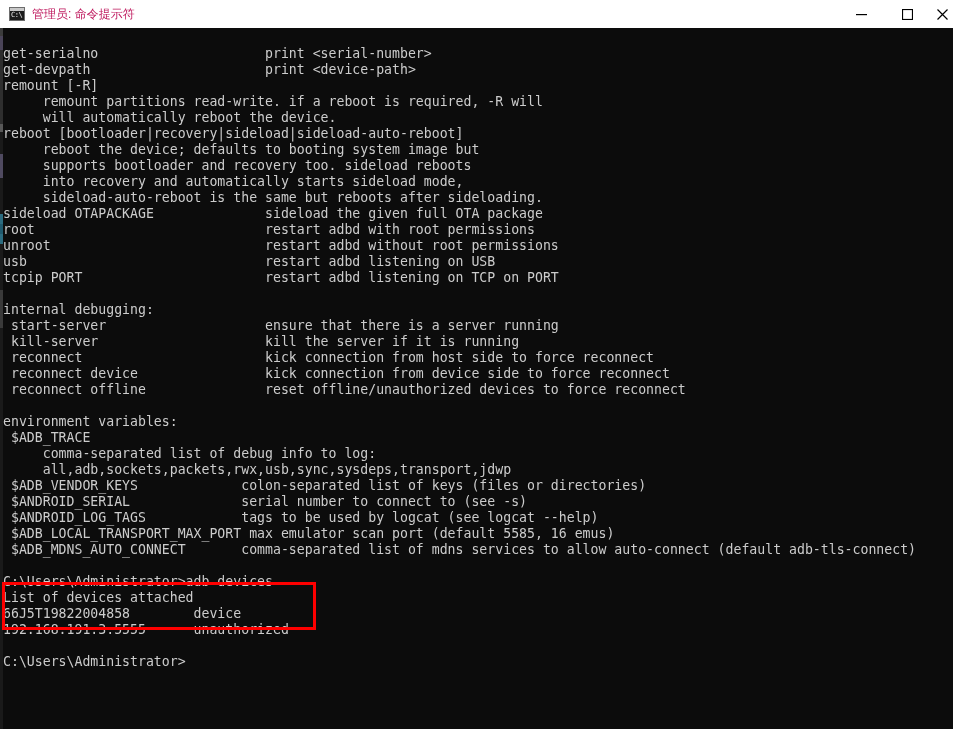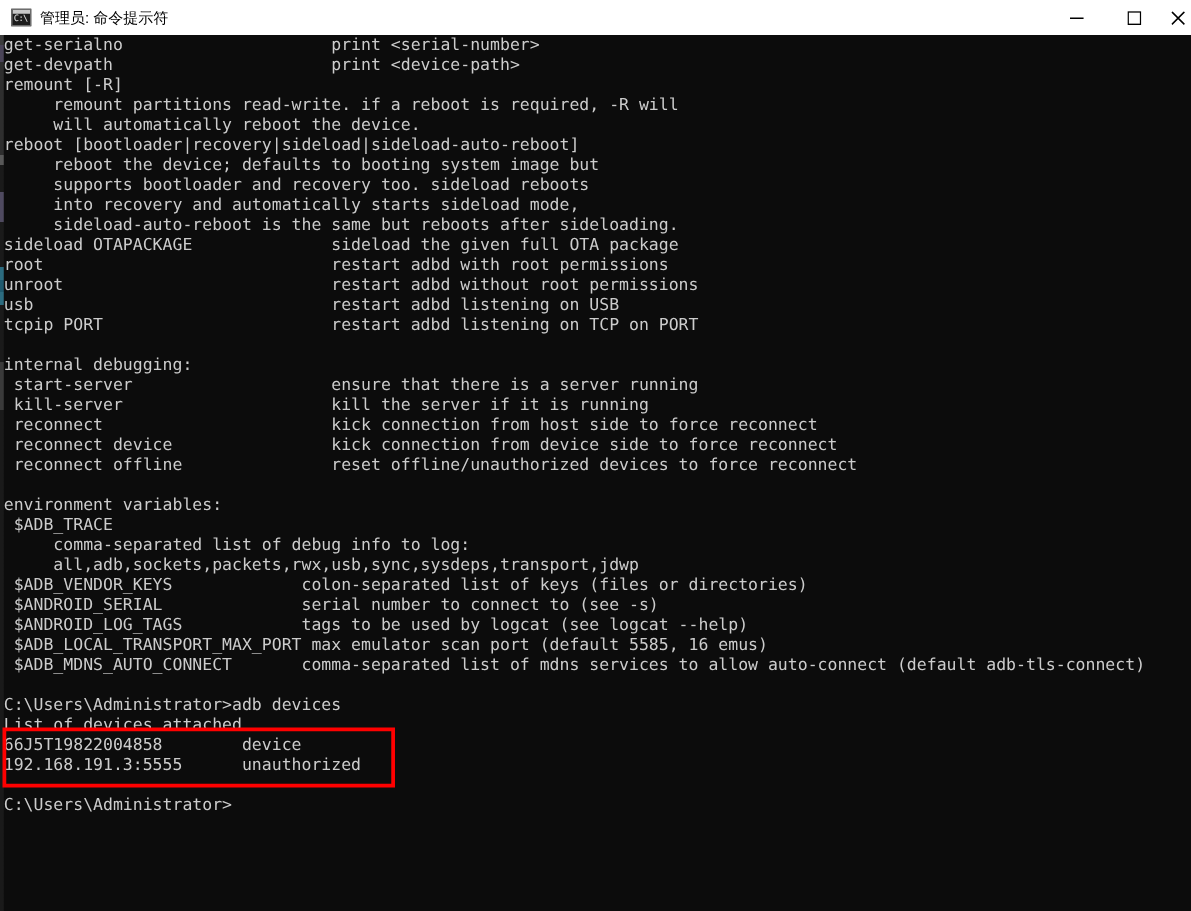--- a/index.html
+++ b/index.html
@@ -62,21 +62,21 @@
     top: 3px; left: 1px;
     color: #e8e8e8;
     font-family: "DejaVu Sans Mono", monospace;
     font-size: 7px;
     line-height: 9px;
     letter-spacing: -0.5px;
     white-space: nowrap;
   }
   #title-text {
     font-size: 12px;
-    color: #000000;
+    color: #be185d;
     white-space: nowrap;
     line-height: 16px;
   }
   #titlebar-buttons {
     display: flex;
     align-items: stretch;
     height: 28px;
     flex: 0 0 auto;
   }
   .tb-btn {
@@ -133,21 +133,21 @@
     position: absolute;
     top: 0;
     left: 3px;
     width: 950px;
     color: #cccccc;
     font-family: "DejaVu Sans Mono", "Liberation Mono", monospace;
     font-size: 13.2px;
     line-height: 16px;
     white-space: pre;
     letter-spacing: 0px;
-    padding-top: 1px;
+    padding-top: 18px;
     box-sizing: border-box;
   }
 
   
   #red-box {
     position: absolute;
     left: 2px;
     top: 554px;          
     width: 314px;
     height: 48px;

